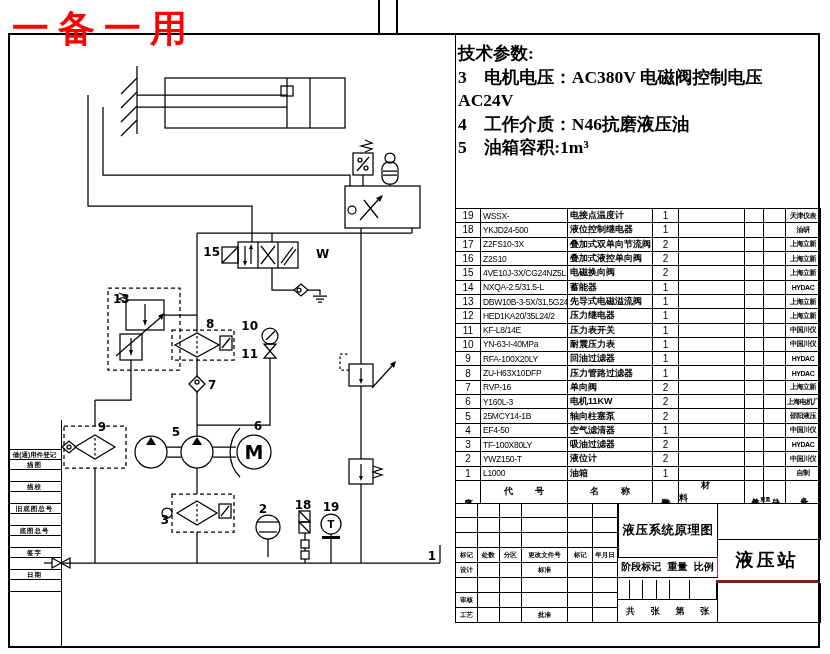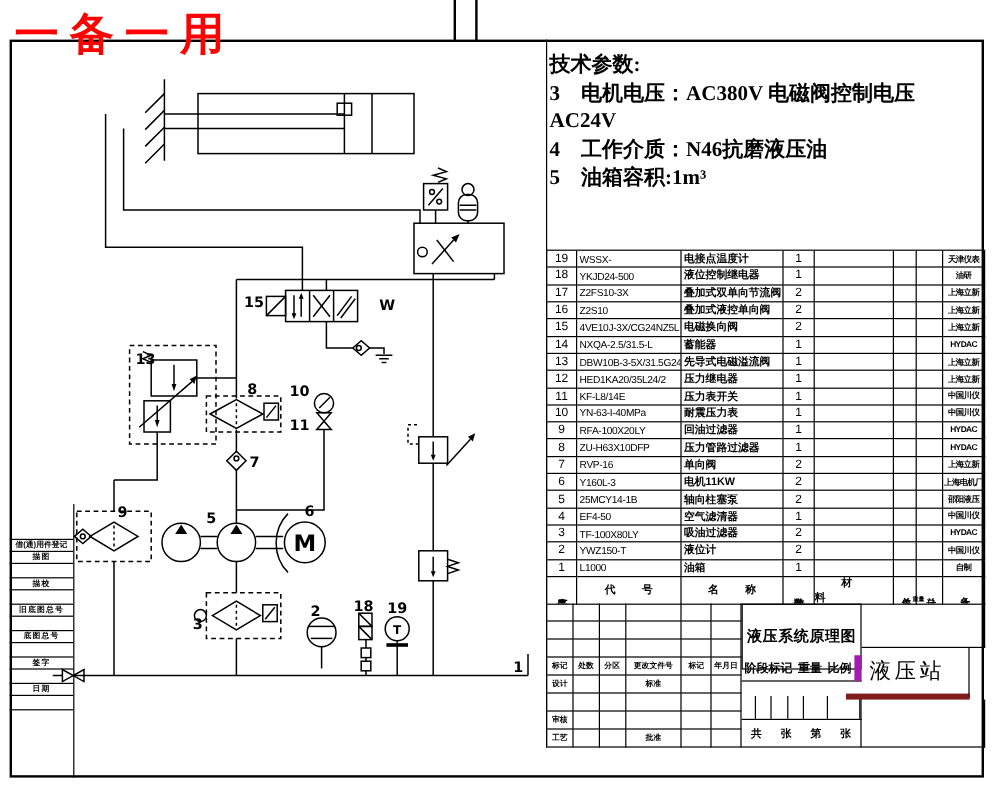--- a/index.html
+++ b/index.html
@@ -46,29 +46,29 @@
   #wtlbl{position:absolute;left:289px;top:287px;width:41px;text-align:center;font-size:5px;font-weight:bold}
   
   #tblock{left:455px;top:503px;width:366px;height:120px;z-index:2}
   .trow{display:flex;height:15px}
   .tcell{border-right:1px solid #000;border-bottom:1px solid #000;height:100%;
          display:flex;align-items:center;justify-content:center;font-size:6.5px;font-weight:bold;overflow:hidden}
   #revgrid{position:absolute;left:0;top:0;width:163px;height:120px;border-left:1px solid #000}
   #namebox{position:absolute;left:163px;top:0;width:100px;height:55px;border:1px solid #000;
            display:flex;align-items:center;justify-content:center;font-size:12.5px;font-weight:bold;
            font-family:"Liberation Serif",serif;letter-spacing:0.5px}
-  #stagerow{position:absolute;left:163px;top:43px;width:100px;height:22px;border-right:6px solid #a21caf;border-bottom:1px solid #000;
+  #stagerow{position:absolute;left:163px;top:53px;width:100px;height:22px;border-right:1px solid #a21caf;border-bottom:1px solid #000;
             display:flex;align-items:center;justify-content:space-around;font-size:10px;font-weight:bold;white-space:nowrap;overflow:hidden}
   #cellrow{position:absolute;left:163px;top:77px;width:100px;height:20px;border-right:1px solid #000;border-bottom:1px solid #000;display:flex}
   #cellrow div{border-right:1px solid #000;height:100%}
   #sheetrow{position:absolute;left:163px;top:97px;width:100px;height:23px;border-right:1px solid #000;border-bottom:1px solid #000;
             display:flex;align-items:center;justify-content:space-around;font-size:9px;font-weight:bold}
   #rtop{position:absolute;left:263px;top:0;width:103px;height:37px;border-right:1px solid #000;border-bottom:1px solid #000}
-  #station{position:absolute;left:250px;top:37px;width:103px;height:43px;border-right:1px solid #000;border-bottom:5px solid #7f1d1d;
-           display:flex;align-items:center;justify-content:center;font-size:18px;font-weight:normal;letter-spacing:3px}
+  #station{position:absolute;left:261px;top:37px;width:103px;height:43px;border-right:1px solid #000;border-bottom:3px solid #7f1d1d;
+           display:flex;align-items:center;justify-content:center;font-size:18px;font-weight:bold;letter-spacing:3px}
   #rbot{position:absolute;left:263px;top:80px;width:103px;height:40px;border-right:1px solid #000;border-bottom:1px solid #000}
   
   #lstrip{left:8px;top:420px;width:54px;height:228px;border-right:1px solid #000;z-index:1}
   #lstrip .topbox{height:30px;border-bottom:1px solid #000}
   #lstrip .hdr{height:10px;border-bottom:1px solid #000;font-size:6.5px;font-weight:bold;
                text-align:center;line-height:9px;white-space:nowrap;overflow:hidden}
   #lstrip .lsl{height:10px;border-bottom:1px solid #000;font-size:6.5px;font-weight:bold;
                text-align:center;line-height:9px;overflow:hidden;letter-spacing:1px}
   #lstrip .lsb{height:12px;border-bottom:1px solid #000}
 </style>

